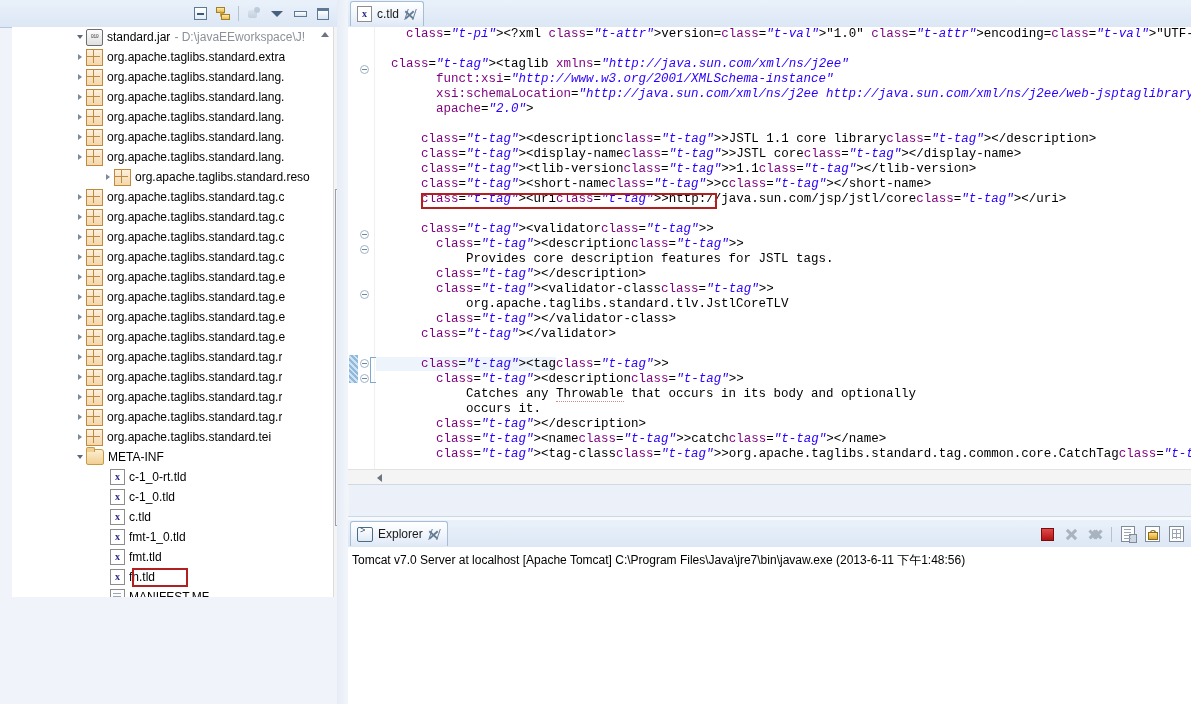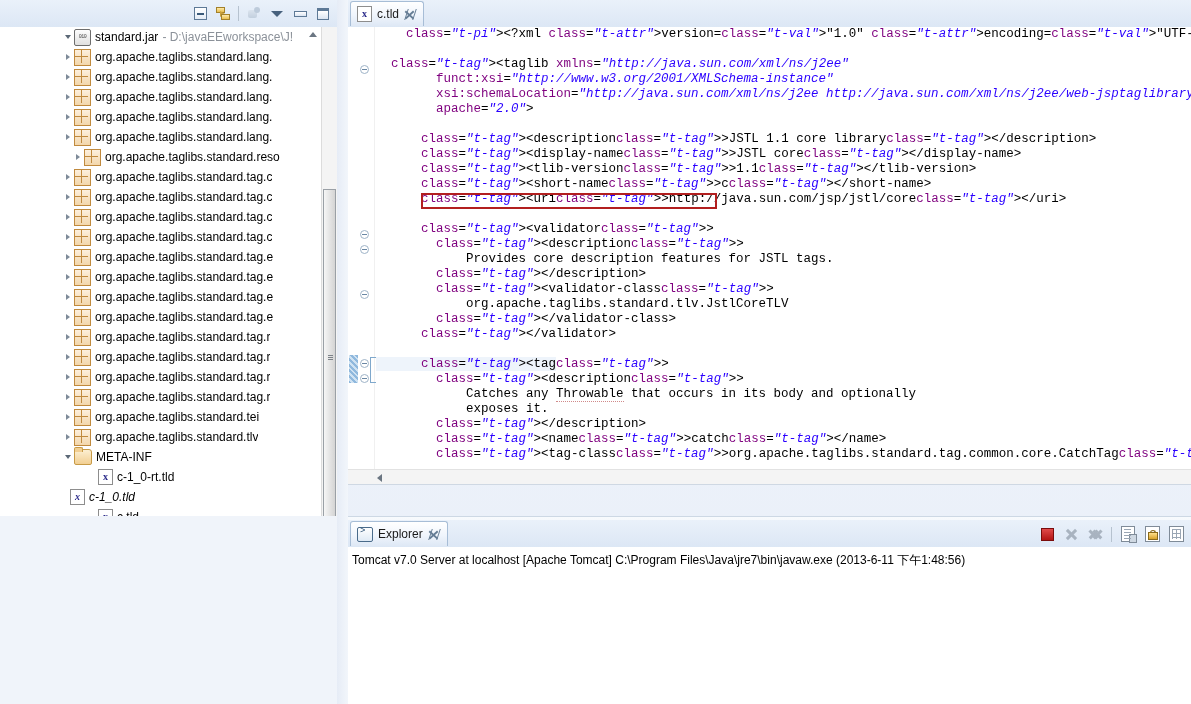--- a/index.html
+++ b/index.html
@@ -108,22 +108,22 @@
     background: linear-gradient(to bottom,#ffffff,#dbe5f1);
   }
   .ico-max {
     width: 12px; height: 12px; border: 1px solid #5d7996; box-sizing: border-box;
     background: linear-gradient(to bottom,#ffffff,#dbe5f1);
     border-top-width: 3px;
   }
 
   
   #tree {
-    position: absolute; left: 0; top: 27px;
-    width: 337px; height: 489px;
+    position: absolute; left: 12px; top: 27px;
+    width: 337px; height: 570px;
     background: #ffffff;
     overflow: hidden;
     text-align: right;
   }
   .tree-row {
     position: relative; height: 20px;
     display: flex; align-items: center;
     white-space: nowrap;
     font-size: 12px; color: #000;
     padding-left: 0;
@@ -491,20 +491,25 @@
       <div class="tree-row" style="padding-left:62px;">
         <span class="arrow open" style="width:12px;"></span>
         <span class="ic ic-jar"></span>
         <span class="label">standard.jar</span>
         <span class="label dim"> - D:\javaEEworkspace\J!</span>
       </div>
       <div id="treeRows">
           <div class="tree-row" style="padding-left: 62px;">
             <span class="arrow closed" style="width: 12px;"></span>
             <span class="ic ic-pkg"></span>
+            <span class="label">org.apache.taglibs.standard.extra</span>
+          </div>
+          <div class="tree-row" style="padding-left: 62px;">
+            <span class="arrow closed" style="width: 12px;"></span>
+            <span class="ic ic-pkg"></span>
             <span class="label">org.apache.taglibs.standard.lang.</span>
           </div>
           <div class="tree-row" style="padding-left: 62px;">
             <span class="arrow closed" style="width: 12px;"></span>
             <span class="ic ic-pkg"></span>
             <span class="label">org.apache.taglibs.standard.lang.</span>
           </div>
           <div class="tree-row" style="padding-left: 62px;">
             <span class="arrow closed" style="width: 12px;"></span>
             <span class="ic ic-pkg"></span>
@@ -513,21 +518,21 @@
           <div class="tree-row" style="padding-left: 62px;">
             <span class="arrow closed" style="width: 12px;"></span>
             <span class="ic ic-pkg"></span>
             <span class="label">org.apache.taglibs.standard.lang.</span>
           </div>
           <div class="tree-row" style="padding-left: 62px;">
             <span class="arrow closed" style="width: 12px;"></span>
             <span class="ic ic-pkg"></span>
             <span class="label">org.apache.taglibs.standard.lang.</span>
           </div>
-          <div class="tree-row" style="padding-left: 47px; margin-left: 25px;">
+          <div class="tree-row" style="padding-left: 90px;">
             <span class="arrow closed" style="width: 12px;"></span>
             <span class="ic ic-pkg"></span>
             <span class="label">org.apache.taglibs.standard.reso</span>
           </div>
           <div class="tree-row" style="padding-left: 62px;">
             <span class="arrow closed" style="width: 12px;"></span>
             <span class="ic ic-pkg"></span>
             <span class="label">org.apache.taglibs.standard.tag.c</span>
           </div>
           <div class="tree-row" style="padding-left: 62px;">
@@ -582,37 +587,32 @@
           </div>
           <div class="tree-row" style="padding-left: 62px;">
             <span class="arrow closed" style="width: 12px;"></span>
             <span class="ic ic-pkg"></span>
             <span class="label">org.apache.taglibs.standard.tag.r</span>
           </div>
           <div class="tree-row" style="padding-left: 62px;">
             <span class="arrow closed" style="width: 12px;"></span>
             <span class="ic ic-pkg"></span>
             <span class="label">org.apache.taglibs.standard.tei</span>
-          </div>
-          <div class="tree-row" style="padding-left: 62px;">
-            <span class="arrow closed" style="width: 12px;"></span>
-            <span class="ic ic-pkg"></span>
-            <span class="label">org.apache.taglibs.standard.tlv</span>
           </div>
           <div class="tree-row" style="padding-left: 62px;">
             <span class="arrow open" style="width: 12px;"></span>
             <span class="ic ic-folder"></span>
             <span class="label">META-INF</span>
           </div>
           <div class="tree-row" style="padding-left: 86px;">
             <span class="arrow" style="width: 12px;"></span>
             <span class="ic ic-xml"></span>
             <span class="label">c-1_0-rt.tld</span>
           </div>
-          <div class="tree-row" style="padding-left: 58px; font-style: italic;">
+          <div class="tree-row" style="padding-left: 86px;">
             <span class="arrow" style="width: 12px;"></span>
             <span class="ic ic-xml"></span>
             <span class="label">c-1_0.tld</span>
           </div>
           <div class="tree-row" style="padding-left: 86px;">
             <span class="arrow" style="width: 12px;"></span>
             <span class="ic ic-xml"></span>
             <span class="label">c.tld</span>
           </div>
           <div class="tree-row" style="padding-left: 86px;">
@@ -694,21 +694,21 @@
 <span>            Provides core description features for JSTL tags.</span>
 <span>        <span <span="" class="t-attr">class</span>=<span class="t-val">"t-tag"</span>&gt;&lt;/description&gt;</span>
 <span>        <span <span="" class="t-attr">class</span>=<span class="t-val">"t-tag"</span>&gt;&lt;validator-class</span><span <span="" class="t-attr">class</span>=<span class="t-val">"t-tag"</span>&gt;&gt;
 <span>            org.apache.taglibs.standard.tlv.JstlCoreTLV</span>
 <span>        <span <span="" class="t-attr">class</span>=<span class="t-val">"t-tag"</span>&gt;&lt;/validator-class&gt;</span>
 <span>      <span <span="" class="t-attr">class</span>=<span class="t-val">"t-tag"</span>&gt;&lt;/validator&gt;</span>
 <span></span>
 <span class="line-hl">      <span <span="" class="t-attr">class</span>=<span class="t-val">"t-tag"</span>&gt;&lt;tag</span><span <span="" class="t-attr">class</span>=<span class="t-val">"t-tag"</span>&gt;&gt;
 <span>        <span <span="" class="t-attr">class</span>=<span class="t-val">"t-tag"</span>&gt;&lt;description</span><span <span="" class="t-attr">class</span>=<span class="t-val">"t-tag"</span>&gt;&gt;
 <span>            Catches any <span class="spell">Throwable</span> that occurs in its body and optionally</span>
-<span>            exposes it.</span>
+<span>            occurs it.</span>
 <span>        <span <span="" class="t-attr">class</span>=<span class="t-val">"t-tag"</span>&gt;&lt;/description&gt;</span>
 <span>        <span <span="" class="t-attr">class</span>=<span class="t-val">"t-tag"</span>&gt;&lt;name</span><span <span="" class="t-attr">class</span>=<span class="t-val">"t-tag"</span>&gt;&gt;catch<span <span="" class="t-attr">class</span>=<span class="t-val">"t-tag"</span>&gt;&lt;/name&gt;
 <span>        <span <span="" class="t-attr">class</span>=<span class="t-val">"t-tag"</span>&gt;&lt;tag-class</span><span <span="" class="t-attr">class</span>=<span class="t-val">"t-tag"</span>&gt;&gt;org.apache.taglibs.standard.tag.common.core.CatchTag<span <span="" class="t-attr">class</span>=<span class="t-val">"t-tag"</span>&gt;&lt;/tag-class&gt;</pre>
 
       <div class="uri-box" id="uriBox" style="left: 73.12px; top: 166px; width: 296px; height: 16px; border-color: rgb(178, 31, 31);"></div>
 
       <div class="ed-hscroll">
         <div class="larrow"></div>
       </div>
     </div>

